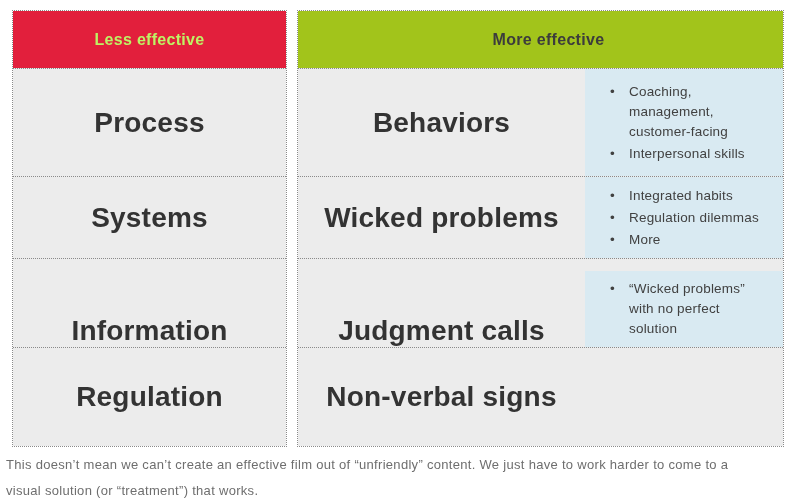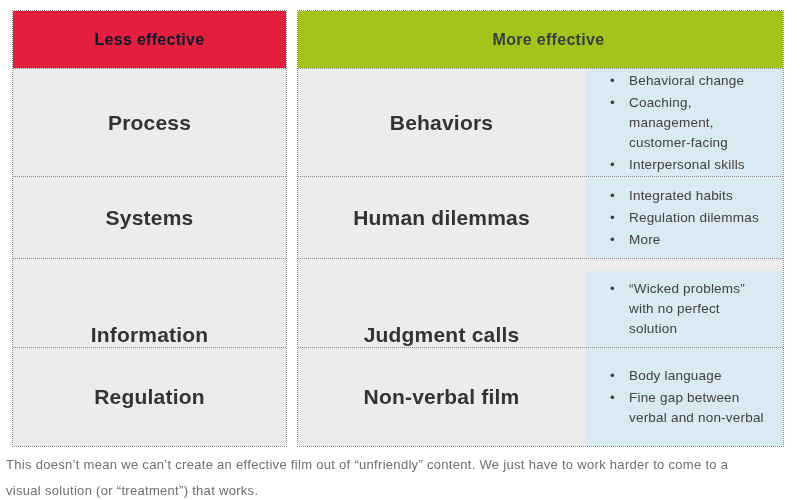--- a/index.html
+++ b/index.html
@@ -36,21 +36,21 @@
 
   .thead {
     height: 57px;
     display: flex;
     align-items: center;
     justify-content: center;
     font-weight: bold;
     font-size: 16px;
     letter-spacing: 0.3px;
   }
-  .thead-red  { background: var(--less-header-bg, #E21F3C); color: #0f172a; }
+  .thead-red  { background: var(--less-header-bg, #E21F3C); color: #bef264; }
   .thead-green{ background: var(--more-header-bg, #A2C41B); color: #3c3c3c; padding-left: 16px; }
 
   .row {
     border-top: 1px dotted var(--border, #8a8a8a);
     display: flex;
     background: var(--row-bg, #ECECEC);
   }
   .h1 { height: 108px; }
   .h2 { height: 82px; }
   .h3 { height: 89px; align-items: flex-end; }
@@ -60,21 +60,21 @@
     display: flex;
     align-items: center;
     justify-content: center;
     width: 100%;
     background: var(--row-bg, #ECECEC);
   }
   .table-more .label-cell { width: 287px; flex: none; }
 
   .row-label {
     font-weight: bold;
-    font-size: 21px;
+    font-size: 28px;
     color: #333333;
     letter-spacing: 0.2px;
     text-align: center;
   }
 
   .bullets-cell {
     flex: 1;
     background: var(--bullets-bg, #D9EAF2);
     display: flex;
     align-items: center;
@@ -147,30 +147,29 @@
 
     <div class="cmp-table table-more">
       <div class="thead thead-green">More effective</div>
 
       <div class="row h1">
         <div class="label-cell">
           <span class="row-label">Behaviors</span>
         </div>
         <div class="bullets-cell">
           <ul class="bullets">
-            <li>Behavioral change</li>
             <li>Coaching, management, customer-facing</li>
             <li>Interpersonal skills</li>
           </ul>
         </div>
       </div>
 
       <div class="row h2">
         <div class="label-cell">
-          <span class="row-label">Human dilemmas</span>
+          <span class="row-label">Wicked problems</span>
         </div>
         <div class="bullets-cell">
           <ul class="bullets">
             <li>Integrated habits</li>
             <li>Regulation dilemmas</li>
             <li>More</li>
           </ul>
         </div>
       </div>
 
@@ -180,27 +179,21 @@
         </div>
         <div class="bullets-cell">
           <ul class="bullets">
             <li>“Wicked problems” with no perfect solution</li>
           </ul>
         </div>
       </div>
 
       <div class="row h4">
         <div class="label-cell">
-          <span class="row-label">Non-verbal film</span>
-        </div>
-        <div class="bullets-cell">
-          <ul class="bullets">
-            <li>Body language</li>
-            <li>Fine gap between verbal and non-verbal</li>
-          </ul>
+          <span class="row-label">Non-verbal signs</span>
         </div>
       </div>
     </div>
 
   </div>
 
   <p class="caption">This doesn’t mean we can’t create an effective film out of “unfriendly” content. We just have to work harder to come to a visual solution (or “treatment”) that works.</p>
 
 </div>
 

